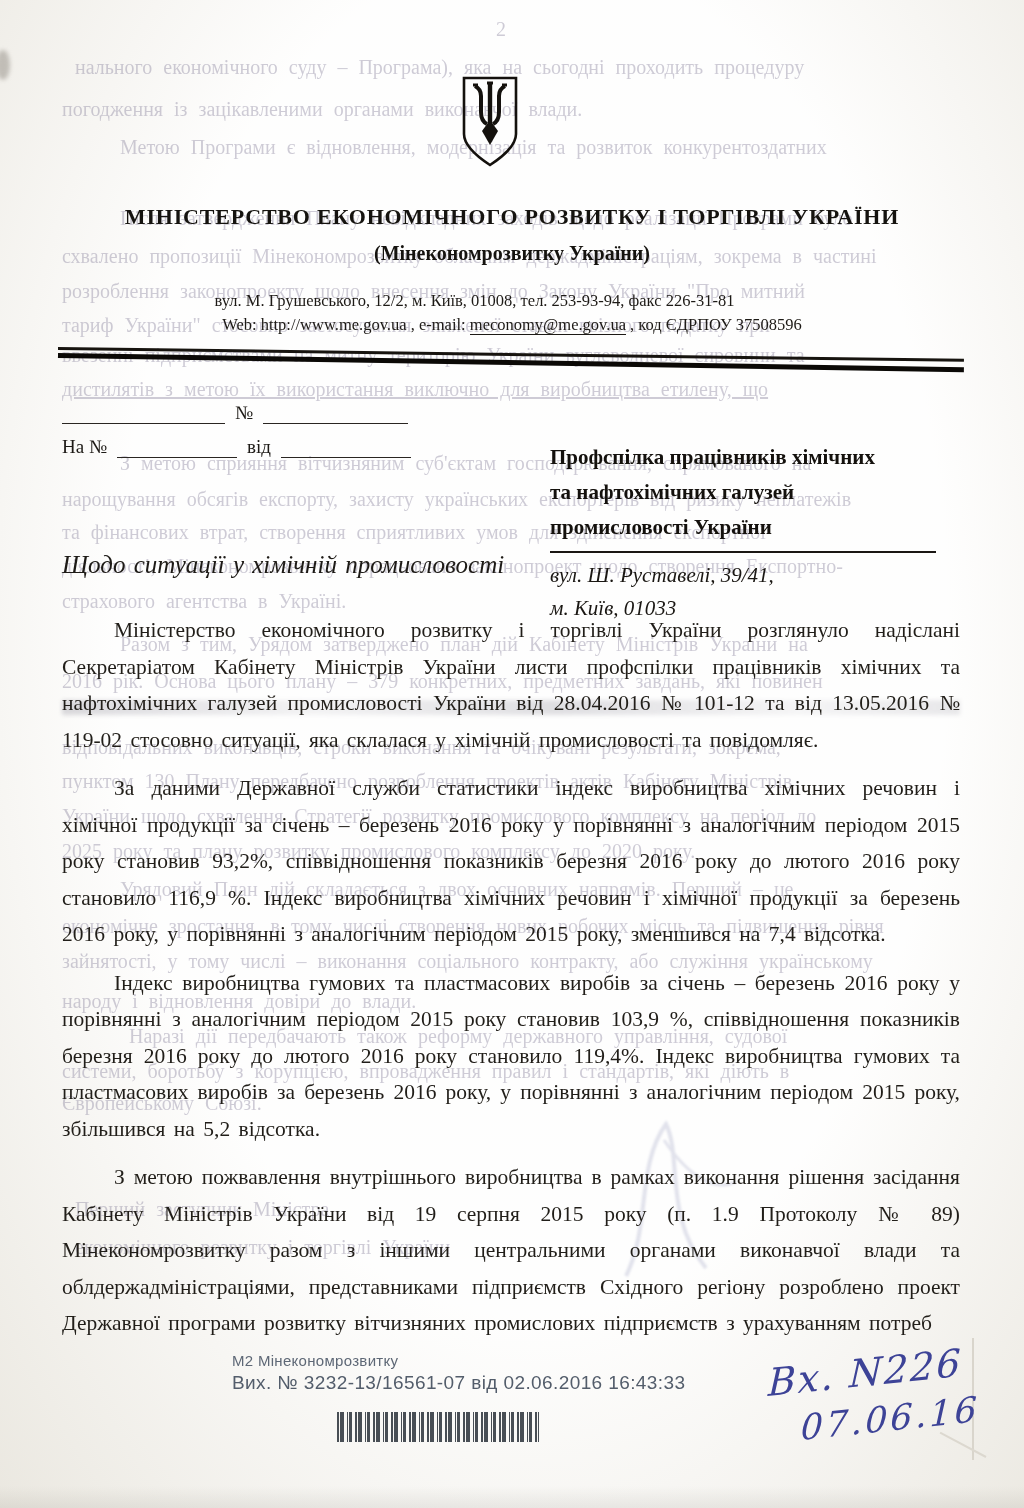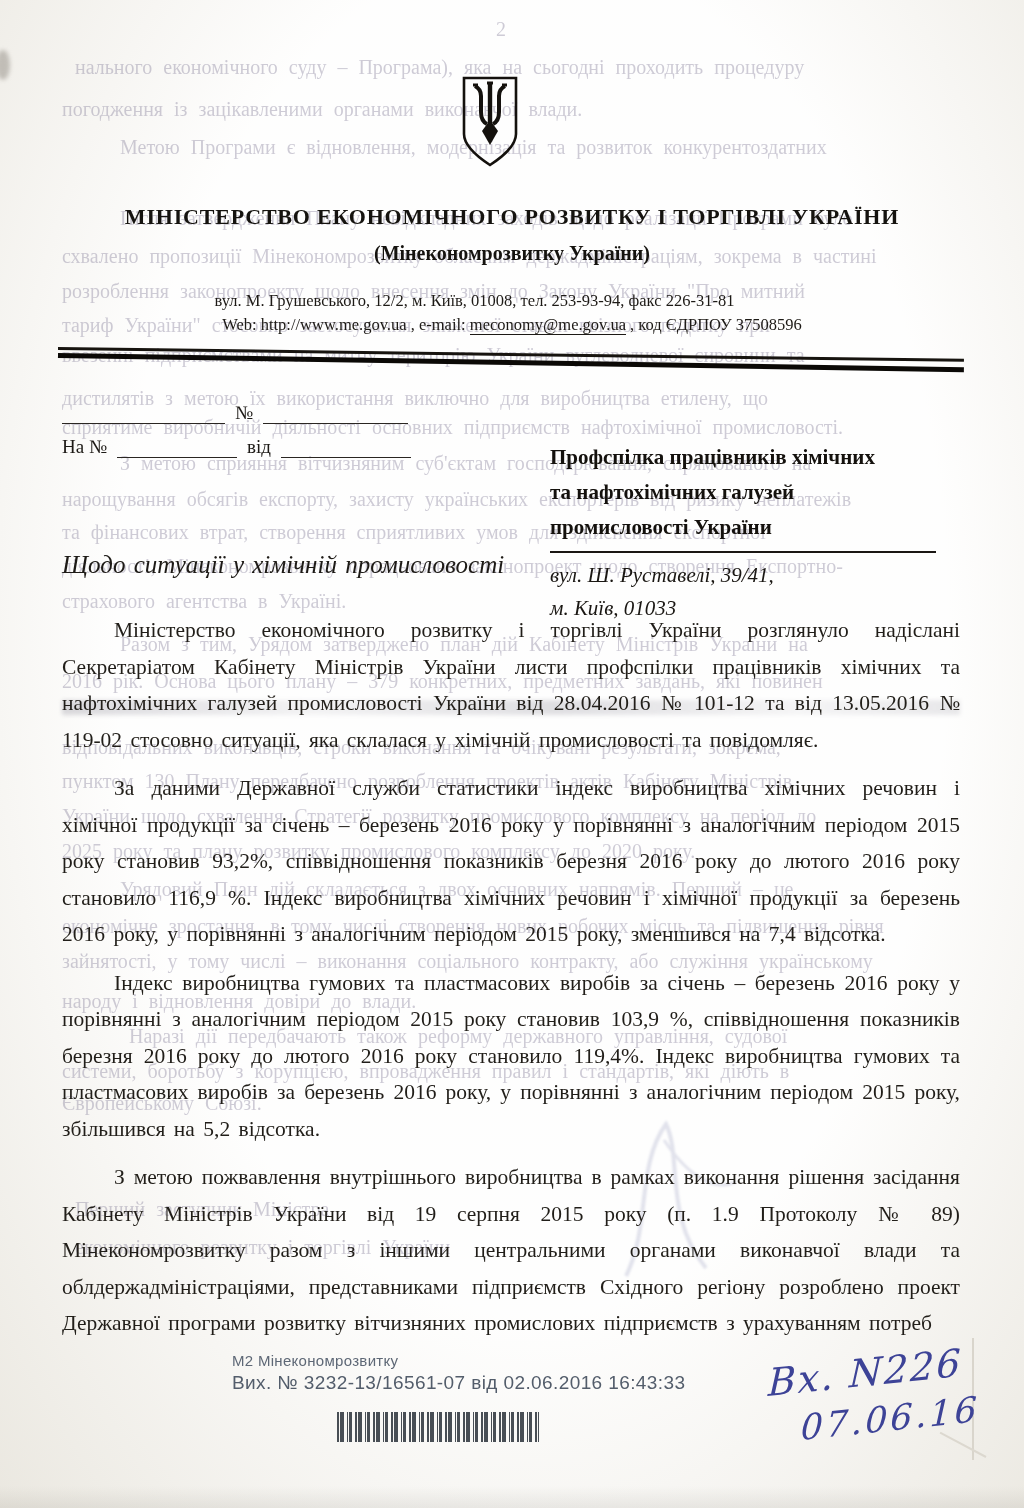--- a/index.html
+++ b/index.html
@@ -73,22 +73,21 @@
   <div class="bleed">
       <div class="bleed-line" style="top: 18px; left: 496px;">2</div>
       <div class="bleed-line" style="top: 56px; left: 75px;">нального економічного суду – Програма), яка на сьогодні проходить процедуру</div>
       <div class="bleed-line" style="top: 98px;">погодження із зацікавленими органами виконавчої влади.</div>
       <div class="bleed-line" style="top: 136px; left: 120px;">Метою Програми є відновлення, модернізація та розвиток конкурентоздатних</div>
       <div class="bleed-line" style="top: 207px; left: 120px;">Після затвердження Плану невідкладних заходів щодо реалізації Програми було</div>
       <div class="bleed-line" style="top: 245px;">схвалено пропозиції Мінекономрозвитку обласним держадміністраціям, зокрема в частині</div>
       <div class="bleed-line" style="top: 280px;">розроблення законопроекту щодо внесення змін до Закону України "Про митний</div>
       <div class="bleed-line" style="top: 314px;">тариф України" стосовно застосування зниженої ставки ввізного податку при</div>
       <div class="bleed-line" style="top: 344px;">ввезенні підприємствами на митну територію України вуглеводневої сировини та</div>
-      <div class="bleed-line" style="top: 387px;">дистилятів з метою їх використання виключно для виробництва етилену, що</div>
-      <div class="bleed-line" style="top: 416px;">сприятиме виробничій діяльності основних підприємств нафтохімічної промисловості.</div>
+      <div class="bleed-line" style="top: 378px; text-decoration: underline;">дистилятів з метою їх використання виключно для виробництва етилену, що</div>
       <div class="bleed-line" style="top: 452px; left: 120px;">З метою сприяння вітчизняним суб'єктам господарювання, спрямованого на</div>
       <div class="bleed-line" style="top: 488px;">нарощування обсягів експорту, захисту українських експортерів від ризику неплатежів</div>
       <div class="bleed-line" style="top: 521px;">та фінансових втрат, створення сприятливих умов для здійснення експортної</div>
       <div class="bleed-line" style="top: 555px;">діяльності, Мінекономрозвитку опрацьовано законопроект щодо створення Експортно-</div>
       <div class="bleed-line" style="top: 590px;">страхового агентства в Україні.</div>
       <div class="bleed-line" style="top: 633px; left: 120px;">Разом з тим,  Урядом затверджено план дій Кабінету Міністрів України на</div>
       <div class="bleed-line" style="top: 670px;">2016 рік. Основа цього плану – 379 конкретних, предметних завдань, які повинен</div>
       <div class="bleed-line" style="top: 736px;">відповідальних виконавців, строки виконання та очікувані результати, зокрема,</div>
       <div class="bleed-line" style="top: 770px;">пунктом 130 Плану передбачено розроблення проектів актів Кабінету Міністрів</div>
       <div class="bleed-line" style="top: 805px;">України щодо схвалення Стратегії розвитку промислового комплексу на період до</div>

